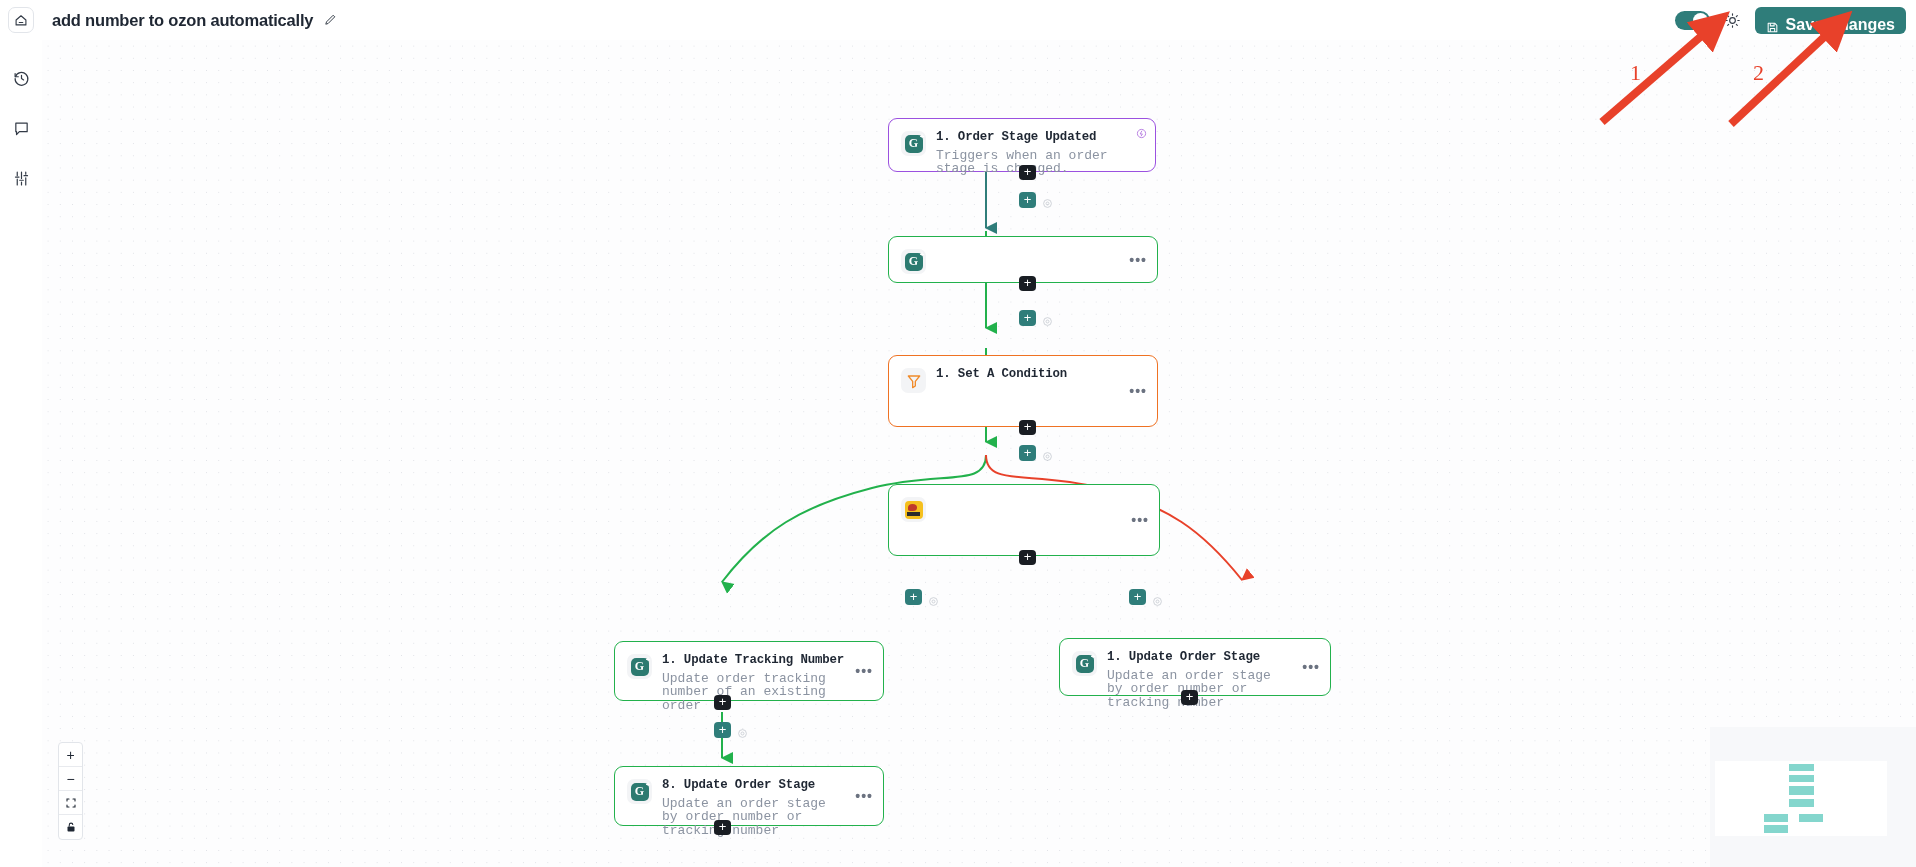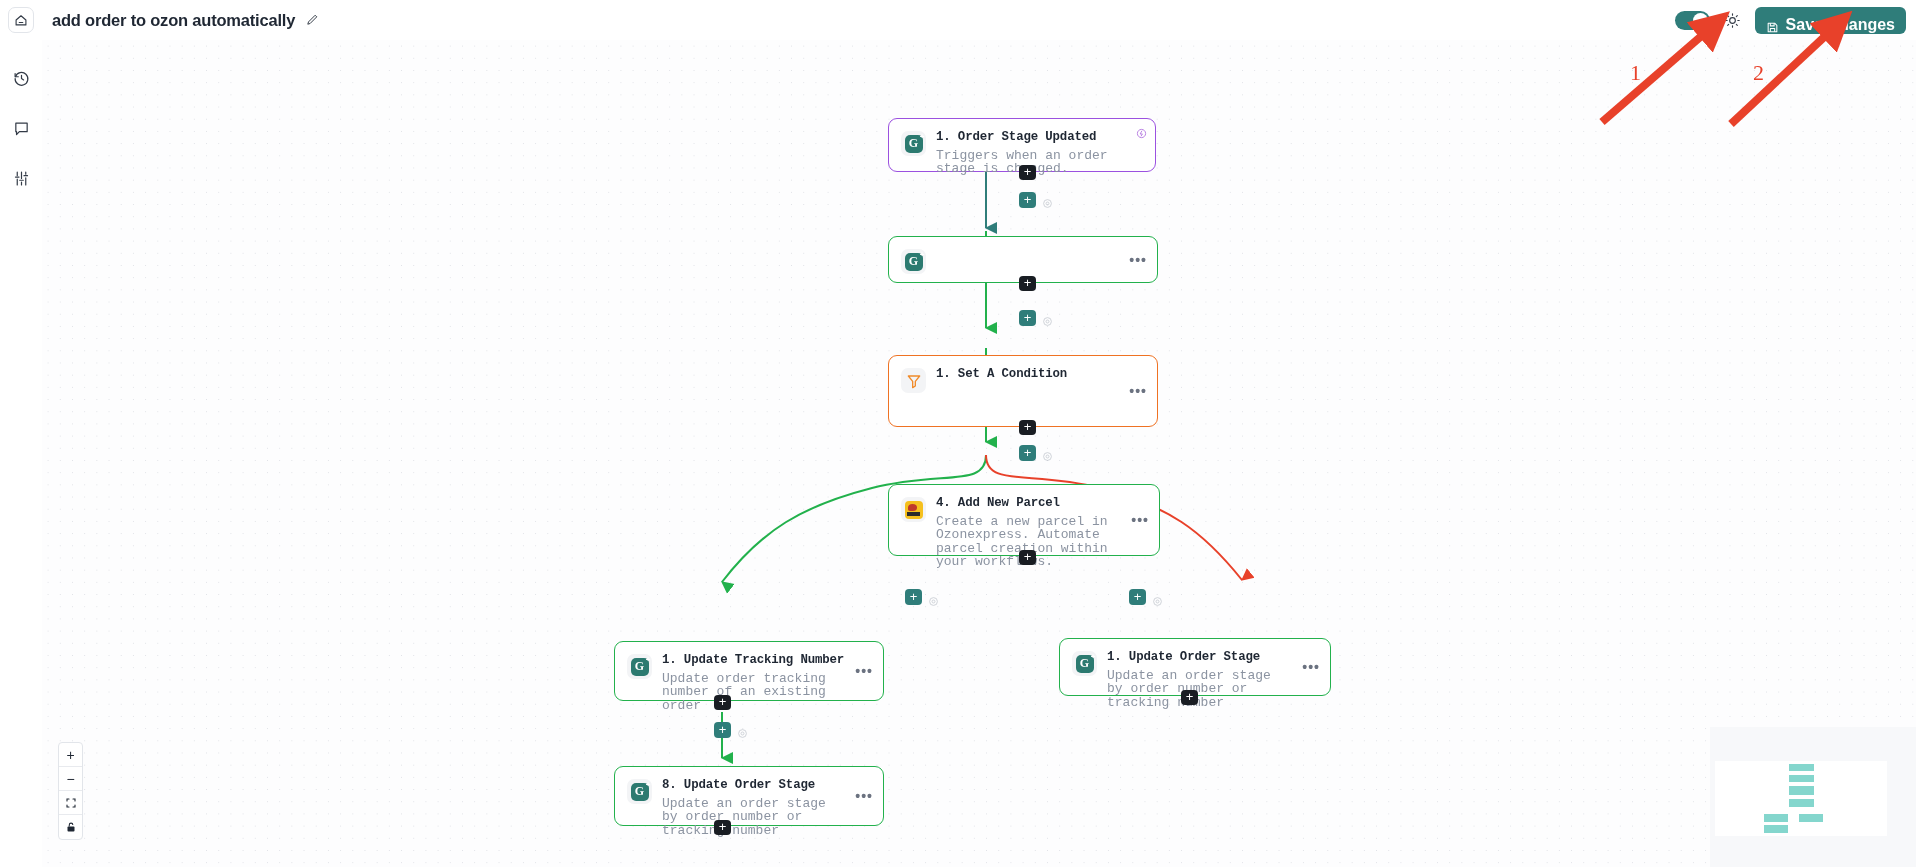--- a/index.html
+++ b/index.html
@@ -197,21 +197,21 @@
 
 <div class="app">
 
   <div class="header">
     <div class="home-btn">
       <svg width="14" height="14" viewBox="0 0 20 20" fill="none">
         <path d="M3 10 L10 4 L17 10 V17 H3 Z" stroke="#333b47" stroke-width="1.6" stroke-linejoin="round"></path>
         <path d="M7.5 13.5 H12.5" stroke="#333b47" stroke-width="1.6" stroke-linecap="round"></path>
       </svg>
     </div>
-    <div class="wf-title">add order to ozon automatically</div>
+    <div class="wf-title">add number to ozon automatically</div>
     <div class="edit-pencil">
       <svg width="14" height="14" viewBox="0 0 20 20" fill="none">
         <path d="M14.5 3.2 L16.8 5.5 L7.3 15 L4 16 L5 12.7 Z" stroke="#333b47" stroke-width="1.4" stroke-linejoin="round"></path>
       </svg>
     </div>
 
     <div class="header-right">
       <div class="toggle">
         <div class="knob"></div>
       </div>
@@ -337,24 +337,20 @@
         <svg width="11" height="11" viewBox="0 0 24 24" fill="none" stroke="#9aa2ae" stroke-width="2">
           <circle cx="12" cy="12" r="3.2"></circle>
             <circle cx="12" cy="12" r="8.5"></circle>
         </svg>
       </div>
 
       <div class="node green" style="left:846px; top:444px; width:272px; height:72px;">
         <div class="node-ico">
           <div class="ozicon"></div>
         </div>
-        <div class="node-body">
-          <div class="node-title">4. Add New Parcel</div>
-          <div class="node-desc" style="max-width:190px;">Create a new parcel in Ozonexpress. Automate parcel creation within your workflows.</div>
-        </div>
         <div class="node-menu">•••</div>
       </div>
       <div class="plus-black" style="left:977px; top:510px;">+</div>
 
       <div class="plus-teal" style="left:863px; top:549px;">+</div>
       <div class="gear-mini" style="left:886px; top:553px;">
         <svg width="11" height="11" viewBox="0 0 24 24" fill="none" stroke="#9aa2ae" stroke-width="2">
           <circle cx="12" cy="12" r="3.2"></circle>
             <circle cx="12" cy="12" r="8.5"></circle>
         </svg>

